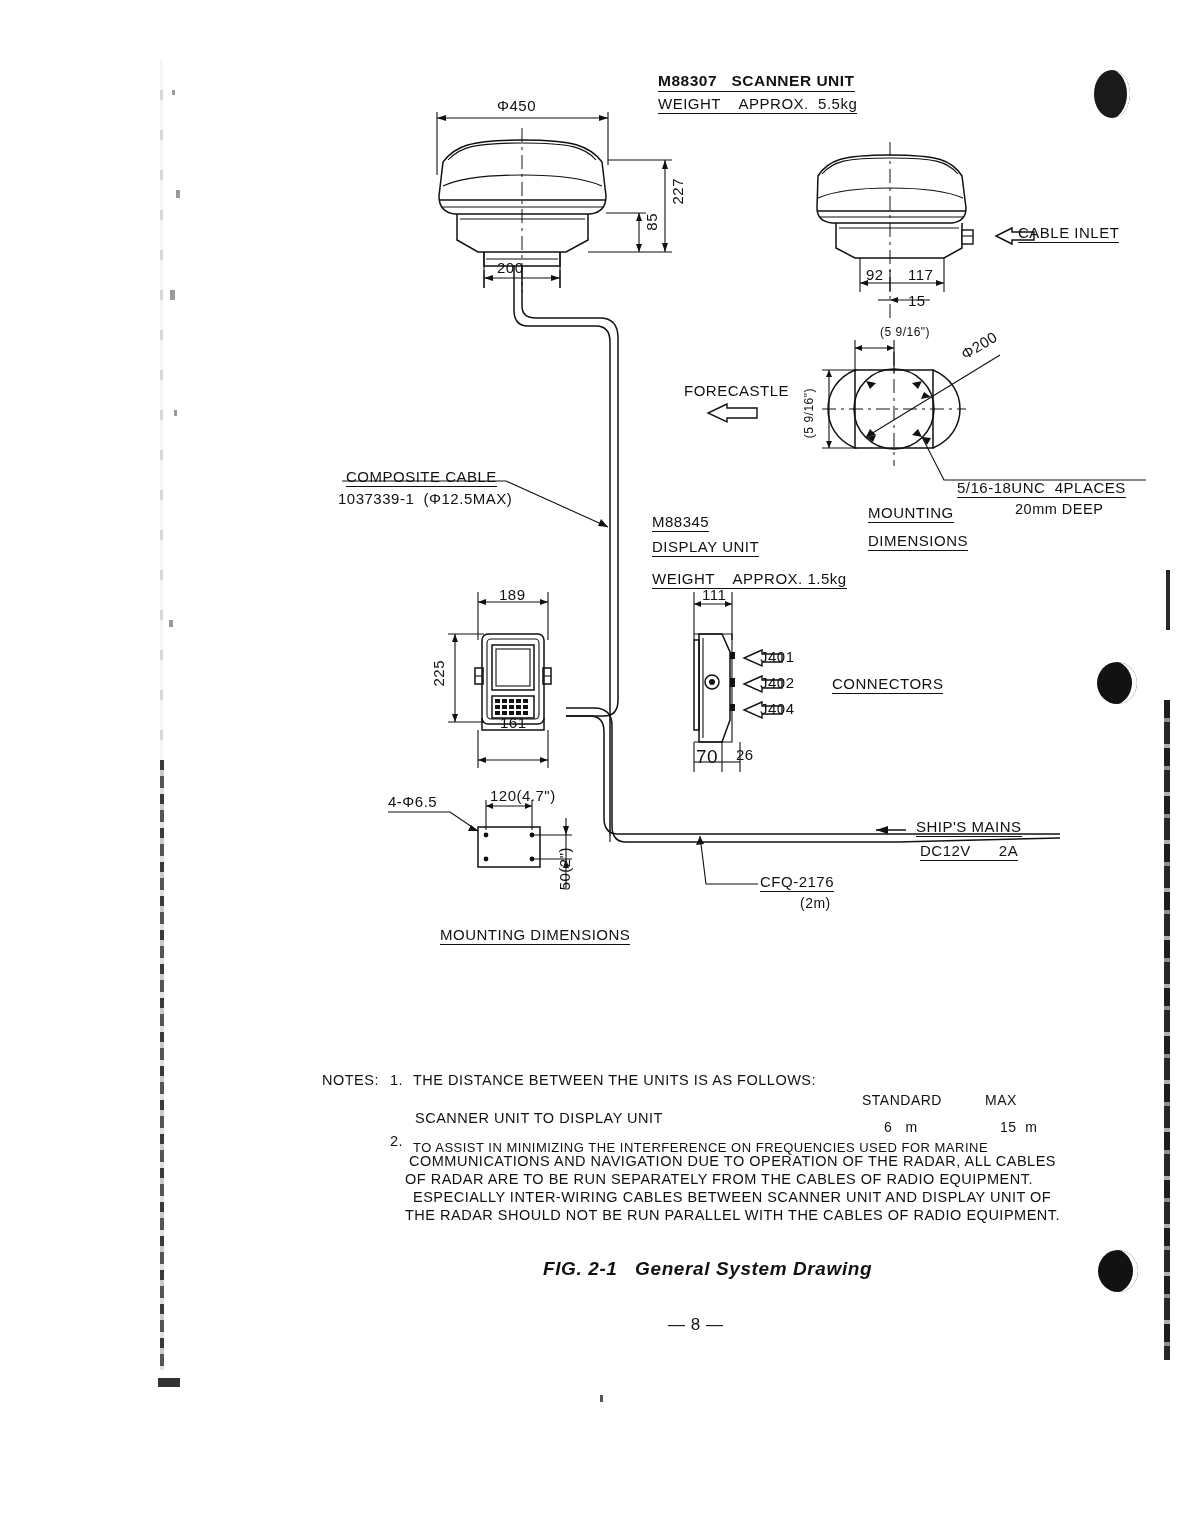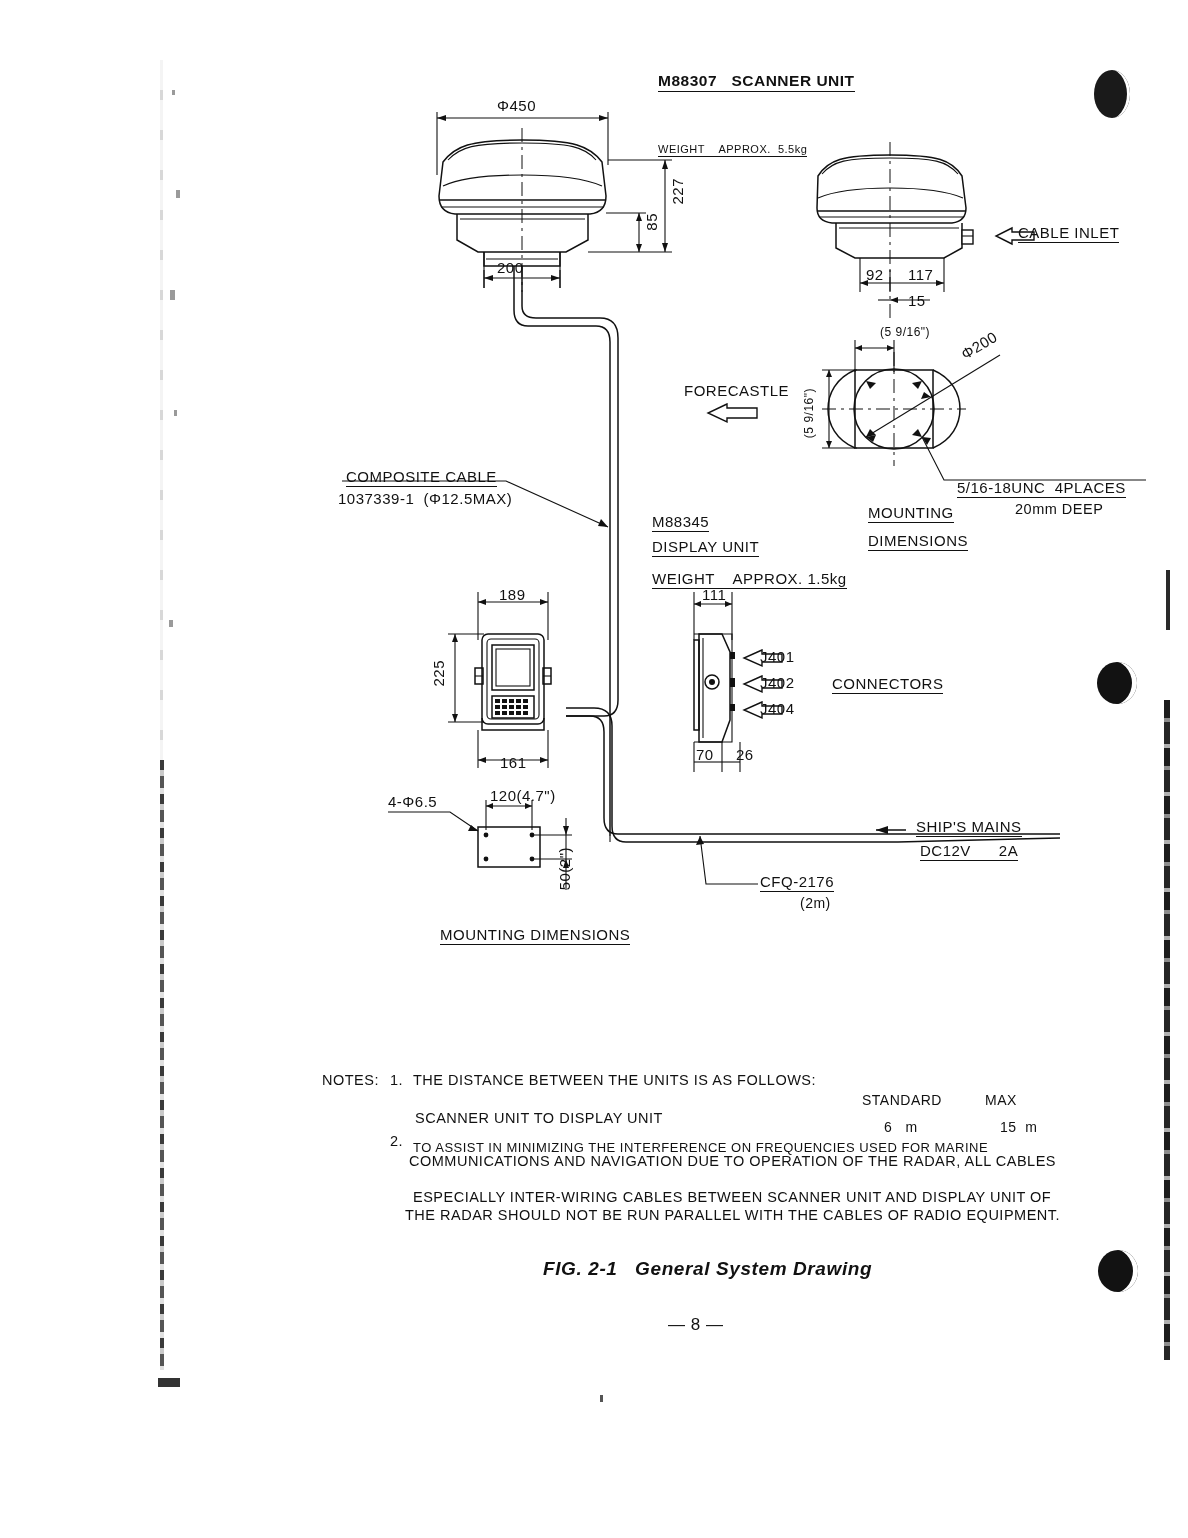--- a/index.html
+++ b/index.html
@@ -316,21 +316,21 @@
     </g>
 
     <g>
       <line class="ln med" x1="906" y1="830" x2="876" y2="830"></line>
       <path class="fillk" d="M876,830 l12,-4 v8 z"></path>
     </g>
 
   </svg>
 
   <div class="txt u" style="left:658px;top:72px;font-size:15.5px;font-weight:bold;">M88307   SCANNER UNIT</div>
-  <div class="txt u" style="left:658px;top:95px;font-size:11px;margin-top:48px;">WEIGHT    APPROX.  5.5kg</div>
+  <div class="txt u" style="left:658px;top:95px;font-size:15px;">WEIGHT    APPROX.  5.5kg</div>
 
   <div class="txt" style="left:497px;top:97px;font-size:15px;">Φ450</div>
   <div class="txt vert" style="left:669px;top:178px;font-size:15px;">227</div>
   <div class="txt vert" style="left:643px;top:213px;font-size:15px;">85</div>
   <div class="txt" style="left:497px;top:259px;font-size:15px;">200</div>
 
   <div class="txt" style="left:866px;top:266px;font-size:15px;">92</div>
   <div class="txt" style="left:908px;top:266px;font-size:15px;">117</div>
   <div class="txt" style="left:908px;top:292px;font-size:15px;">15</div>
   <div class="txt" style="left:880px;top:325px;font-size:12px;">(5 9/16")</div>
@@ -350,23 +350,23 @@
 
   <div class="txt u" style="left:346px;top:468px;font-size:15px;">COMPOSITE CABLE</div>
   <div class="txt" style="left:338px;top:490px;font-size:15px;">1037339-1  (Φ12.5MAX)</div>
 
   <div class="txt u" style="left:652px;top:513px;font-size:15px;">M88345</div>
   <div class="txt u" style="left:652px;top:538px;font-size:15px;">DISPLAY UNIT</div>
   <div class="txt u" style="left:652px;top:570px;font-size:15px;">WEIGHT    APPROX. 1.5kg</div>
 
   <div class="txt" style="left:499px;top:586px;font-size:15px;">189</div>
   <div class="txt vert" style="left:430px;top:660px;font-size:15px;">225</div>
-  <div class="txt" style="left:500px;top:754px;font-size:15px;">161</div>
+  <div class="txt" style="left:500px;top:714px;font-size:15px;">161</div>
   <div class="txt" style="left:702px;top:586px;font-size:15px;">111</div>
-  <div class="txt" style="left:696px;top:746px;font-size:15px;">70</div>
+  <div class="txt" style="left:696px;top:746px;font-size:19px;">70</div>
   <div class="txt" style="left:736px;top:746px;font-size:15px;">26</div>
 
   <div class="txt" style="left:760px;top:648px;font-size:15px;">J401</div>
   <div class="txt" style="left:760px;top:674px;font-size:15px;">J402</div>
   <div class="txt" style="left:760px;top:700px;font-size:15px;">J404</div>
   <div class="txt u" style="left:832px;top:675px;font-size:15px;">CONNECTORS</div>
 
   <div class="txt" style="left:388px;top:793px;font-size:15px;">4-Φ6.5</div>
   <div class="txt" style="left:490px;top:787px;font-size:15px;">120(4.7")</div>
   <div class="txt vert" style="left:556px;top:847px;font-size:15px;">50(2")</div>
@@ -383,20 +383,21 @@
 
   <div class="txt" style="left:862px;top:1092px;font-size:14px;">STANDARD</div>
   <div class="txt" style="left:985px;top:1092px;font-size:14px;">MAX</div>
   <div class="txt" style="left:415px;top:1110px;font-size:14.5px;">SCANNER UNIT TO DISPLAY UNIT</div>
   <div class="txt" style="left:884px;top:1119px;font-size:14px;">6   m</div>
   <div class="txt" style="left:1000px;top:1119px;font-size:14px;">15  m</div>
 
   <div class="txt" style="left:390px;top:1133px;font-size:14.5px;">2.</div>
   <div class="txt" style="left:413px;top:1140px;font-size:13px;">TO ASSIST IN MINIMIZING THE INTERFERENCE ON FREQUENCIES USED FOR MARINE</div>
   <div class="txt" style="left:409px;top:1153px;font-size:14.5px;">COMMUNICATIONS AND NAVIGATION DUE TO OPERATION OF THE RADAR, ALL CABLES</div>
+  <div class="txt" style="left:405px;top:1171px;font-size:14.5px;">OF RADAR ARE TO BE RUN SEPARATELY FROM THE CABLES OF RADIO EQUIPMENT.</div>
   <div class="txt" style="left:405px;top:1207px;font-size:14.5px;">THE RADAR SHOULD NOT BE RUN PARALLEL WITH THE CABLES OF RADIO EQUIPMENT.</div>
   <div class="txt" style="left:413px;top:1189px;font-size:14.5px;">ESPECIALLY INTER-WIRING CABLES BETWEEN SCANNER UNIT AND DISPLAY UNIT OF</div>
 
   <div class="txt" style="left:543px;top:1258px;font-size:19px;font-style:italic;font-weight:600;letter-spacing:.6px;">FIG. 2-1   General System Drawing</div>
   <div class="txt" style="left:668px;top:1315px;font-size:17px;">— 8 —</div>
 
   <div class="hole crescent" style="left:1094px;top:70px;width:36px;height:48px;border-radius:50%;background:#1a1a1a;box-shadow:-5px 0 0 -2px #fff inset;"></div>
   <div class="hole crescent" style="left:1097px;top:662px;width:40px;height:42px;background:#121212;box-shadow:-7px 0 0 -2px #fff inset;"></div>
   <div class="hole crescent" style="left:1098px;top:1250px;width:40px;height:42px;background:#121212;box-shadow:-7px 0 0 -2px #fff inset;"></div>
 

